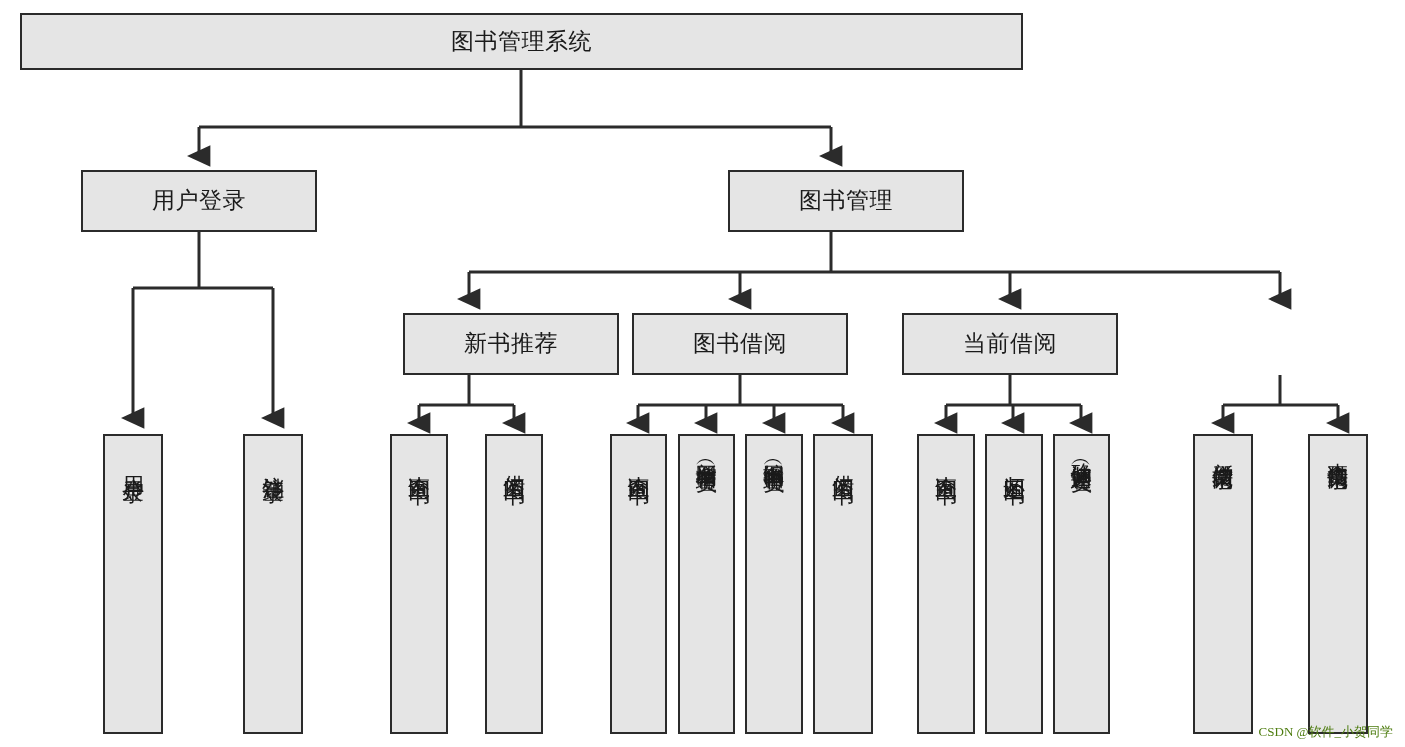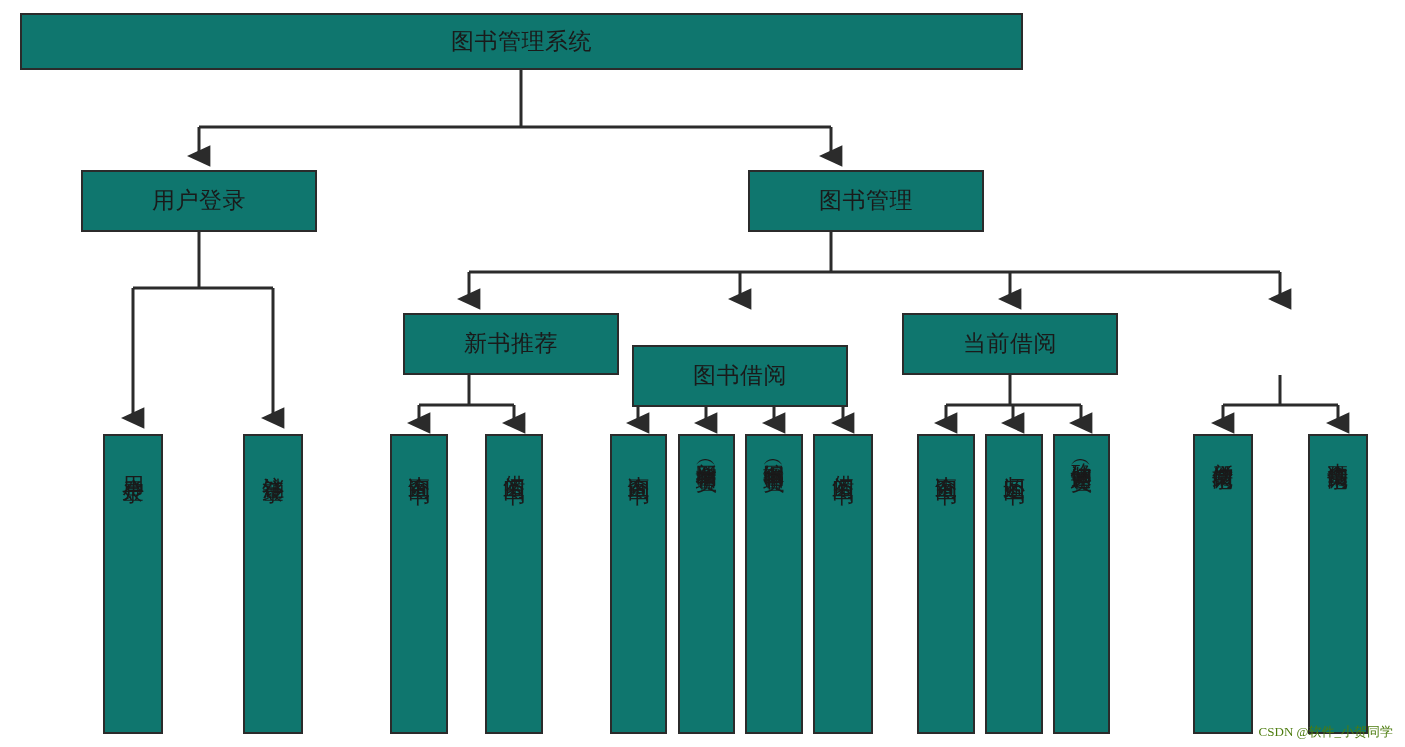--- a/index.html
+++ b/index.html
@@ -15,21 +15,21 @@
     position: relative;
     width: 1405px;
     height: 747px;
     background: #ffffff;
     overflow: hidden;
   }
   .node {
     position: absolute;
     box-sizing: border-box;
     border: 2.5px solid #2b2b2b;
-    background: #0f766e;
+    background: #e5e5e5;
     display: flex;
     align-items: center;
     justify-content: center;
     color: #1a1a1a;
     z-index: 3;
   }
   .node-label {
     display: block;
     text-align: center;
     line-height: 1.12;
@@ -138,28 +138,28 @@
     </g>
   </svg>
 
   <div class="node root h" style="left:20px; top:13px; width:1003px; height:57px;">
     <span class="node-label">图书管理系统</span>
   </div>
 
   <div class="node h" style="left:81px; top:170px; width:236px; height:62px;">
     <span class="node-label">用户登录</span>
   </div>
-  <div class="node h" style="left:748px; top:170px; width:236px; height:62px;">
+  <div class="node h" style="left:728px; top:170px; width:236px; height:62px;">
     <span class="node-label">图书管理</span>
   </div>
 
   <div class="node h" style="left:361px; top:313px; width:216px; height:62px;margin-left:42px;">
     <span class="node-label">新书推荐</span>
   </div>
-  <div class="node h" style="left:632px; top:313px; width:216px; height:62px;margin-top:32px;">
+  <div class="node h" style="left:632px; top:313px; width:216px; height:62px;">
     <span class="node-label">图书借阅</span>
   </div>
   <div class="node h" style="left:902px; top:313px; width:216px; height:62px;">
     <span class="node-label">当前借阅</span>
   </div>
 
   <div class="node v" style="left:103px; top:434px; width:60px; height:300px;">
     <span class="node-label">用户登录</span>
   </div>
   <div class="node v" style="left:243px; top:434px; width:60px; height:300px;">

